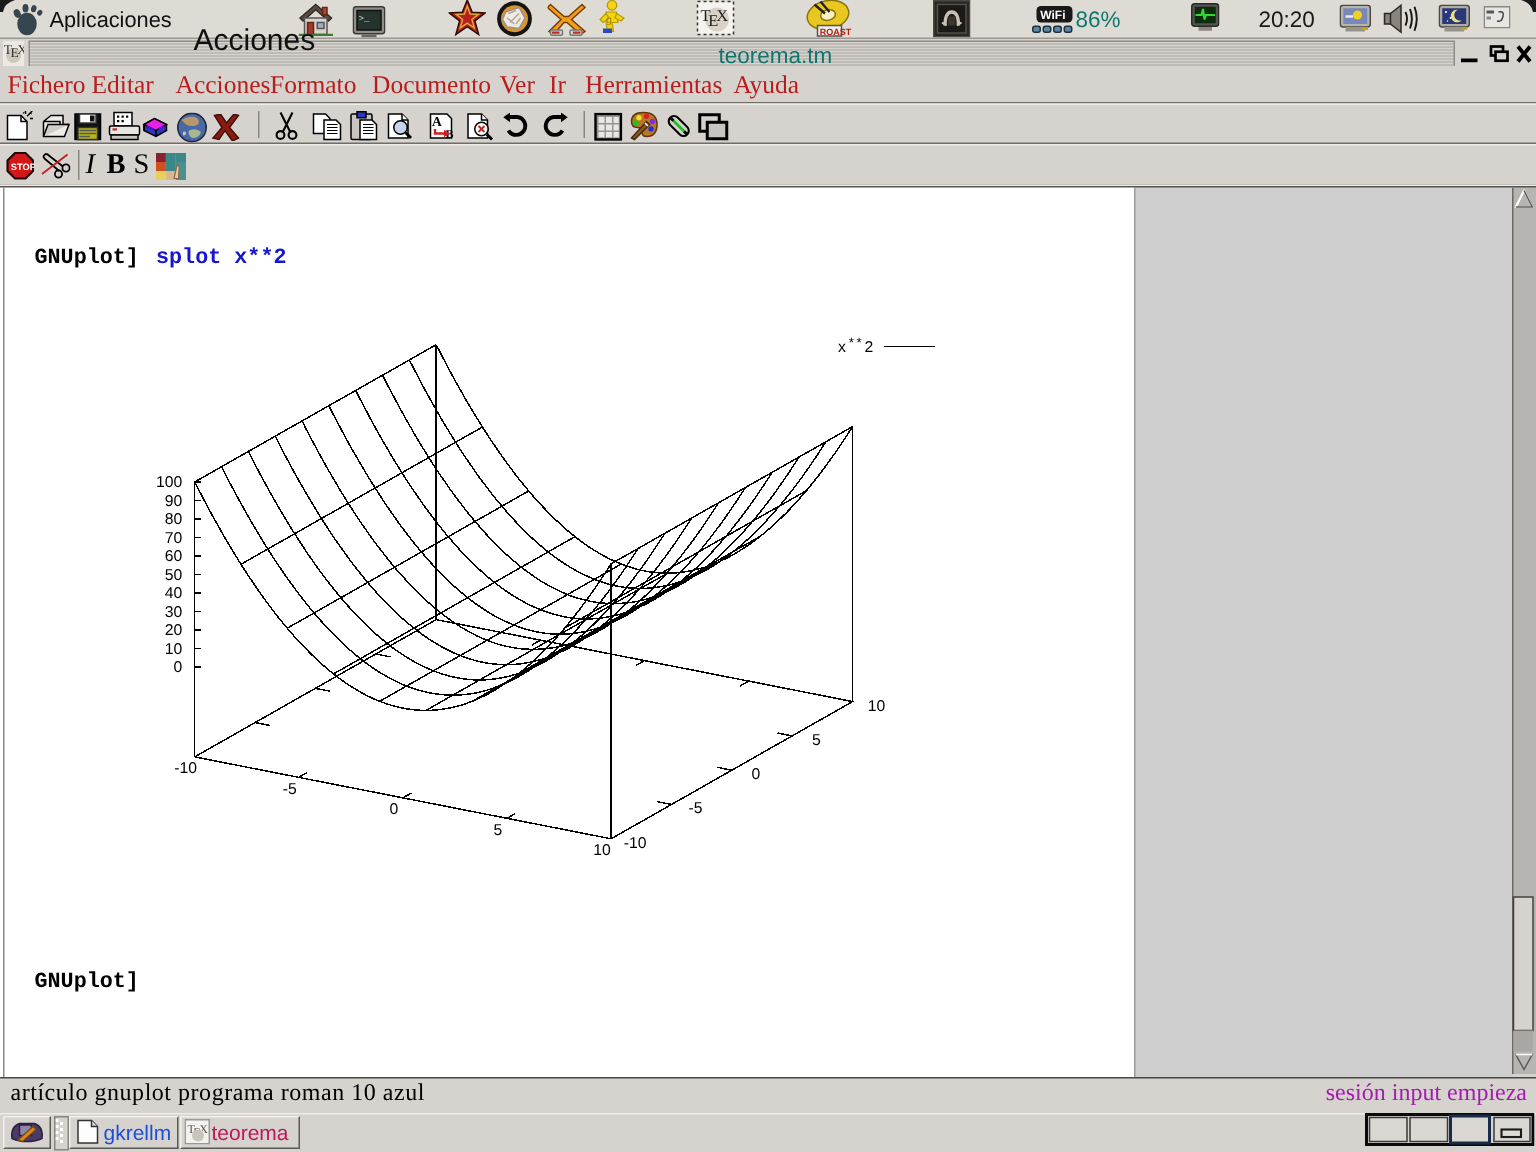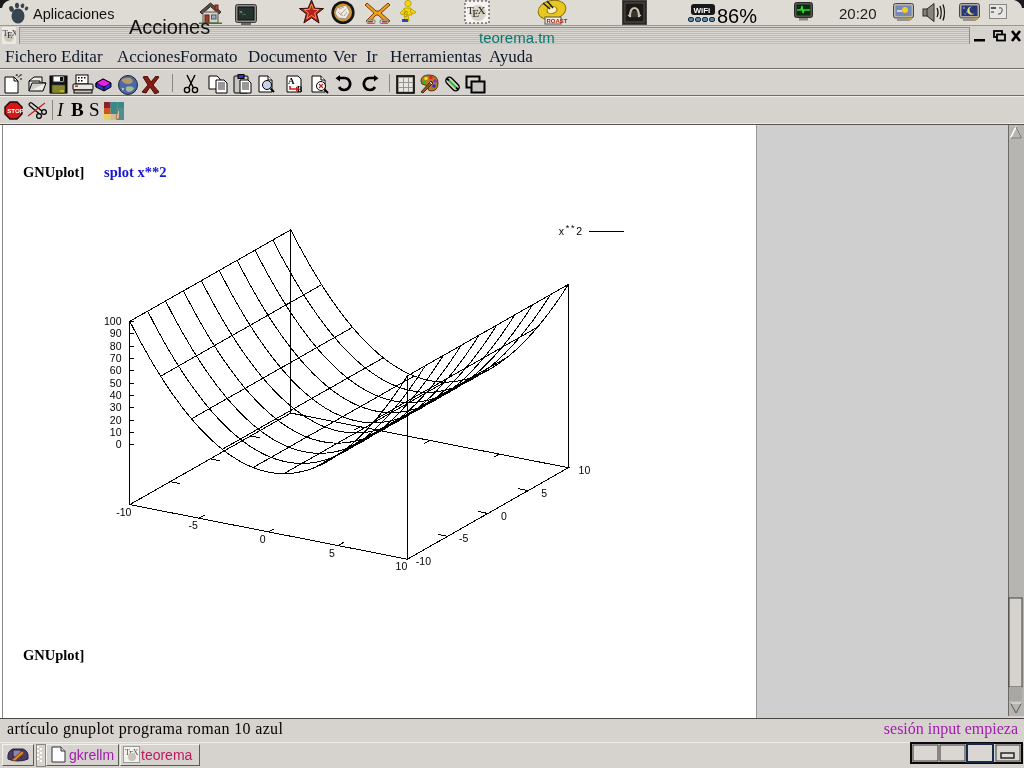--- a/index.html
+++ b/index.html
@@ -12,24 +12,24 @@
   border:1px solid #8f8c87}
 #menubar{left:0;top:44px;width:1024px;height:24px;background:#d6d3ce;border-bottom:1px solid #706c68}
 #toolbar1{left:0;top:69px;width:1024px;height:25px;background:#d6d3ce;border-top:1px solid #efede8;border-bottom:1px solid #706c68}
 #toolbar2{left:0;top:96px;width:1024px;height:26px;background:#d6d3ce;border-top:1px solid #efede8}
 #docsep{left:0;top:123px;width:1024px;height:2px;background:#55524e;border-top:1px solid #efede8}
 #doc{left:0;top:125px;width:756px;height:593px;background:#fff}
 #docgrey{left:756px;top:125px;width:252px;height:593px;background:#cfcfcf;border-left:1px solid #9a9a9a}
 #sbar{left:1008px;top:125px;width:16px;height:591px;background:#b7b5b2;border-left:1px solid #6b6965}
 #statusbar{left:0;top:718px;width:1024px;height:23px;background:#d6d3ce;border-top:1px solid #4a4743}
 #taskbar{left:0;top:742px;width:1024px;height:26px;background:#d6d3ce;border-top:1px solid #efede8}
-.menu{position:absolute;top:47px;font-family:"Liberation Serif",serif;font-size:17px;color:#0f172a}
+.menu{position:absolute;top:47px;font-family:"Liberation Serif",serif;font-size:17px;color:#b91c1c}
 .btn3d{position:absolute;background:#d6d3ce;border-top:1px solid #f2f0eb;border-left:1px solid #f2f0eb;border-right:1px solid #5c5955;border-bottom:1px solid #5c5955}
 .tseg{position:absolute;top:74px;width:1px;height:18px;background:#8a8781}
-.mono{font-family:Liberation Serif, serif;font-weight:bold;font-size:14.5px;letter-spacing:0}
+.mono{font-family:Liberation Mono, monospace;font-weight:bold;font-size:14.5px;letter-spacing:0}
 </style></head>
 <body>
 <div id="panel" class="abs"></div>
 <div id="titlebar" class="abs"></div>
 <div id="stripes" class="abs"></div>
 <div class="abs" style="left:479px;top:29px;font-size:15px;color:#0f766e">teorema.tm</div>
 <div id="menubar" class="abs"></div>
 <div id="toolbar1" class="abs"></div>
 <div id="toolbar2" class="abs"></div>
 <div id="docsep" class="abs"></div>
@@ -184,21 +184,21 @@
     <rect x="15" y="15" width="4" height="2" fill="#c8a020"></rect>
   </svg>
 <svg class="abs" style="left:989px;top:4px" width="18" height="15" viewBox="0 0 18 15">
     <rect x="0.5" y="0.5" width="17" height="14" fill="#e8e6e2" stroke="#8a8884"></rect>
 <rect x="2" y="3" width="5" height="2" fill="#555"></rect>
     <rect x="2" y="7" width="3" height="2" fill="#888"></rect>
 <path d="M10 4 Q14 3 13 7 Q12 11 9 10" fill="none" stroke="#444"></path>
   </svg>
 <div class="abs" style="left:33px;top:5.5px;font-size:14.5px;color:#101010">Aplicaciones</div>
 <div class="abs" style="left:129px;top:16px;font-size:20px;color:#101010">Acciones</div>
-<div class="abs" style="left:717px;top:5px;font-size:20px;color:#000000">86%</div>
+<div class="abs" style="left:717px;top:5px;font-size:15px;color:#0f766e">86%</div>
 <div class="abs" style="left:839px;top:5px;font-size:15px;color:#1a1a1a">20:20</div>
 
 <svg class="abs" style="left:4px;top:74px" width="18" height="20" viewBox="0 0 18 20">
     <path d="M1 3 L10 3 L14 7 L14 19 L1 19 Z" fill="#fff" stroke="#000"></path>
     <path d="M10 3 L10 7 L14 7" fill="none" stroke="#000"></path>
     <g stroke="#000">
       <path d="M14 3.5 L17.5 0 M13 2 L13 0 M16 5 L18 5 M11.5 1 L12 1.5 M17 1.5 L16.5 2"></path>
     </g>
   </svg>
 <svg class="abs" style="left:26px;top:75px" width="21" height="19" viewBox="0 0 21 19">
@@ -471,21 +471,21 @@
       <rect x="3" y="11" width="2" height="2"></rect>
       <rect x="0" y="13" width="2" height="2"></rect>
       <rect x="3" y="15" width="2" height="2"></rect>
     </g>
   </svg>
 <div class="btn3d" style="left:46px;top:744px;width:71px;height:20px"></div>
 <svg class="abs" style="left:51px;top:746px" width="15" height="17" viewBox="0 0 15 17">
 <path d="M1 1 L10 1 L14 5 L14 16 L1 16 Z" fill="#fdfdfd" stroke="#333"></path>
 <path d="M10 1 L10 5 L14 5" fill="#d9d9d9" stroke="#333"></path>
   </svg>
-<div class="abs" style="left:69px;top:747px;font-size:14px;color:#a21caf">gkrellm</div>
+<div class="abs" style="left:69px;top:747px;font-size:14px;color:#1d4ed8">gkrellm</div>
 <div class="btn3d" style="left:120px;top:744px;width:78px;height:20px"></div>
 <svg class="abs" style="left:123px;top:746px" width="17" height="17" viewBox="0 0 17 17">
 <rect x="0.5" y="0.5" width="16" height="16" fill="#f4f2ee" stroke="#999"></rect>
 <text x="2" y="9" font-size="8" font-family="Liberation Serif,serif" fill="#555">T<tspan dy="2" dx="-1">E</tspan><tspan dy="-2" dx="-1">X</tspan></text>
 <circle cx="9" cy="11" r="4" fill="#cbc4ba"></circle>
   </svg>
 <div class="abs" style="left:141px;top:747px;font-size:14px;color:#be185d">teorema</div>
 <svg class="abs" style="left:910px;top:742px" width="113" height="22" viewBox="0 0 113 22">
 <rect x="1" y="1" width="111" height="20" fill="#d6d3ce" stroke="#0a0a0a" stroke-width="2"></rect>
 <rect x="3" y="3" width="25" height="16" fill="#dad7d2" stroke="#3a3a3a" stroke-width="1"></rect>

